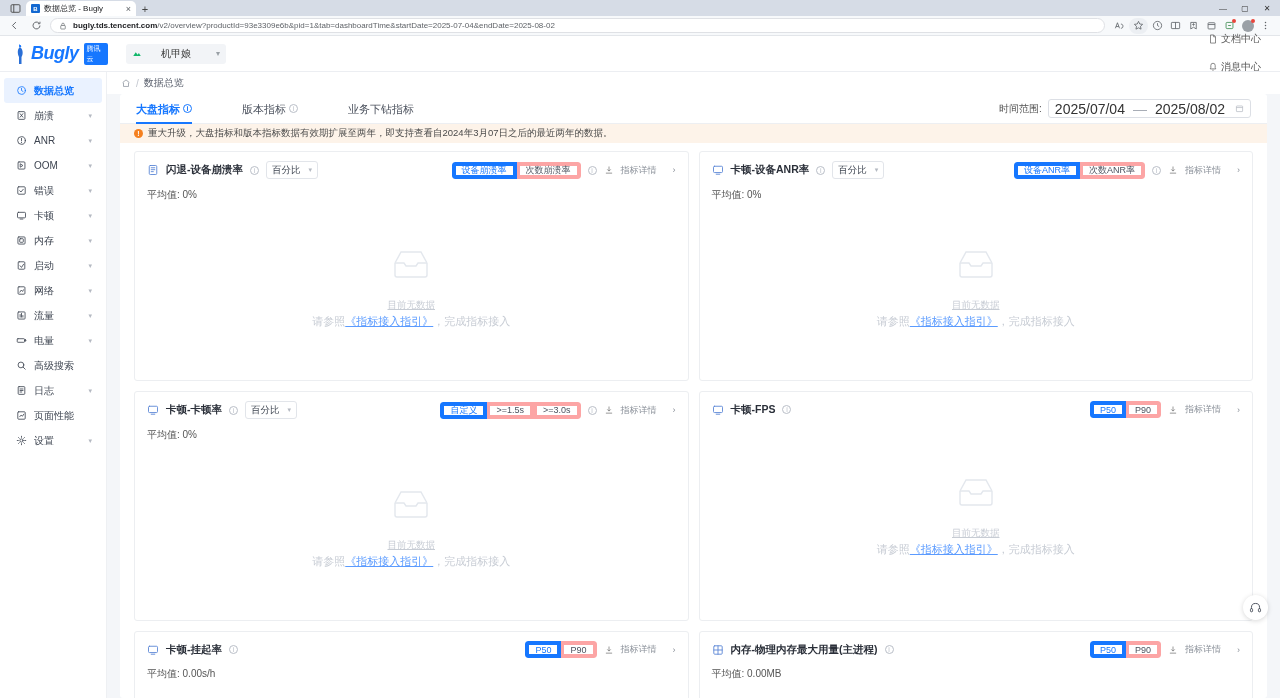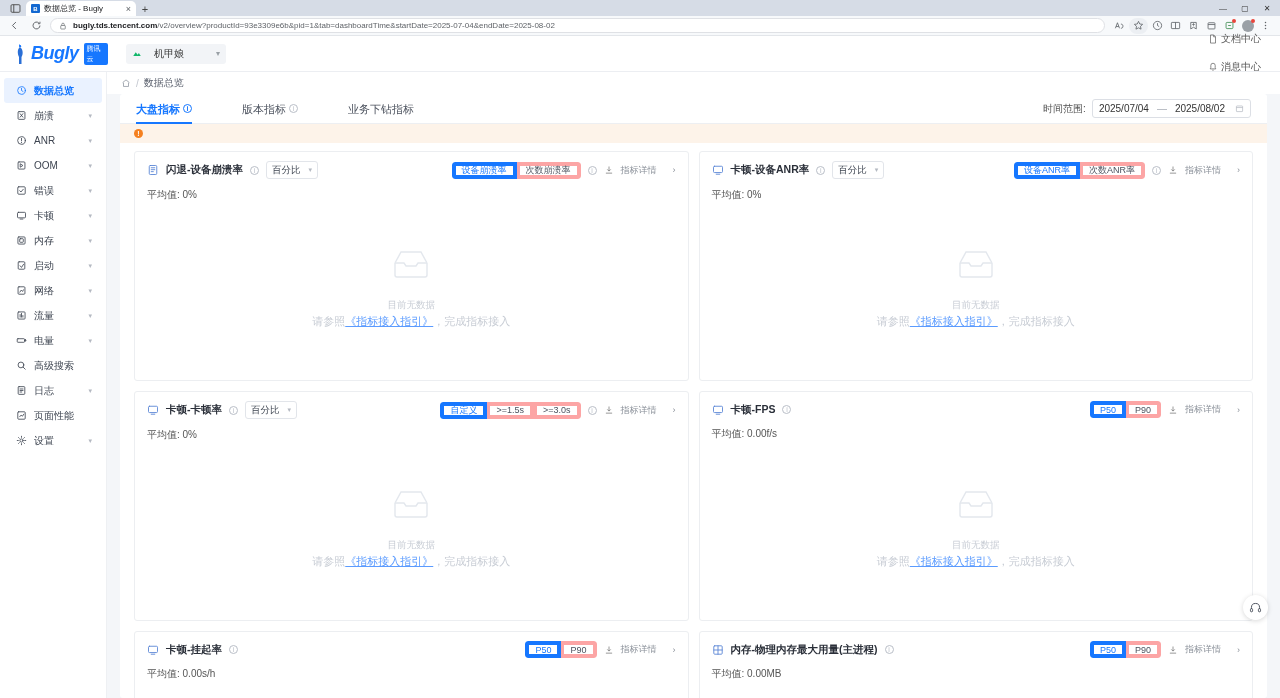--- a/index.html
+++ b/index.html
@@ -139,21 +139,21 @@
     background: #1677ff; color: #fff; font-size: 7px;
     padding: 1px 3px; border-radius: 2px; margin-left: 1px;
     font-style: normal; font-weight: normal;
   }
   .product-select {
     margin-left: 18px;
     width: 100px; height: 20px;
     background: #f2f4f7;
     border-radius: 3px;
     display: flex; align-items: center;
-    padding: 0 6px; gap: 12px;
+    padding: 0 6px; gap: 19px;
     font-size: 10px; color: #333; text-align: right;
   }
   .prod-ico { width: 10px; height: 10px; color: #12b76a; }
   .prod-caret { margin-left: auto; color: #9aa0a6; font-size: 8px; }
   .header-right { margin-left: auto; display: flex; align-items: center; gap: 14px; flex-direction: column; }
   .hdr-link {
     display: flex; align-items: center; gap: 3px;
     font-size: 10px; color: #555;
   }
   .hdr-link svg { width: 10px; height: 10px; }
@@ -257,21 +257,21 @@
     font-size: 10px; color: #555;
   }
   .date-box {
     display: flex; align-items: center;
     border: 1px solid #dcdfe5;
     border-radius: 3px;
     height: 19px;
     padding: 0 6px;
     gap: 8px;
     background: #fff;
-    font-size: 10px;
+    font-size: 14px;
     color: #333;
   }
   .date-box .dash { color: #a8adb6; }
   .date-box .cal { color: #b0b5bd; margin-left: 2px; }
   .date-box .cal svg { width: 9px; height: 9px; display:block; }
 
   .notice {
     background: #fdf3e9;
     height: 19px;
     display: flex; align-items: center; gap: 5px;
@@ -349,21 +349,21 @@
   .card-avg { font-size: 10px; color: #555; margin-top: 9px; }
   .card-empty {
     flex: 1;
     display: flex; flex-direction: column;
     align-items: center; justify-content: center;
     gap: 2px;
     padding-bottom: 6px;
   }
   .empty-box { width: 44px; height: 34px; color: #e3e7ed; }
   .empty-box svg { width: 44px; height: 34px; display: block; }
-  .empty-t1 { font-size: 9.5px; color: #c7ccd4; margin-top: 16px; }
+  .empty-t1 { font-size: 9.5px; color: #c7ccd4; margin-top: 16px; text-decoration: underline; }
   .empty-t2 { font-size: 11px; color: #c7ccd4; }
   .empty-t2 a { color: #5b9bff; }
 
   .float-help {
     position: absolute;
     right: 12px; bottom: 78px;
     width: 25px; height: 25px;
     border-radius: 13px;
     background: #fff;
     box-shadow: 0 1px 5px rgba(0,0,0,0.16);
@@ -715,20 +715,21 @@
                     <rect x="2.5" y="3.5" width="11" height="10" rx="1"></rect>
                     <line x1="2.5" y1="6.3" x2="13.5" y2="6.3"></line>
                   </svg>
               </span>
             </div>
           </div>
         </div>
 
         <div class="notice">
           <span class="notice-ico">!</span>
+          <span>重大升级，大盘指标和版本指标数据有效期扩展至两年，即支持查看自2024年3月07日之后的最近两年的数据。</span>
         </div>
 
         <div class="cards-scroll">
           <div class="cards-grid" id="cards-grid">
               <div class="card">
                 <div class="card-head">
                   <span class="card-ico">
                     <svg viewBox="0 0 16 16" fill="none" stroke="currentColor" stroke-width="1.2" stroke-linecap="round">
                       <rect x="3" y="2" width="10" height="12" rx="1.4"></rect>
                       <path d="M5.6 5h4.8M5.6 7.6h4.8M5.6 10.2h2.8"></path>
@@ -886,21 +887,20 @@
                         <path d="M5.2 7l2.8 2.8L10.8 7"></path>
                         <path d="M3 13h10"></path>
                       </svg>
                     </span>
                     <span class="detail-link">
                       <span>指标详情</span>
                       <span>›</span>
                     </span>
                   </div>
                 </div>
-                <div class="card-avg"><span>平均值: </span><span>0.00f/s</span></div>
                 <div class="card-empty">
                   <span class="empty-box">
                     <svg viewBox="0 0 44 34" fill="none" stroke="currentColor" stroke-width="1.4">
                       <path d="M6 16 L12 5 H32 L38 16"></path>
                       <path d="M6 16v12a2 2 0 0 0 2 2h28a2 2 0 0 0 2-2V16"></path>
                       <path d="M6 16h9l2 3h10l2-3h9"></path>
                     </svg>
                   </span>
                   <span class="empty-t1">目前无数据</span>
                   <span class="empty-t2"><span>请参照</span><a href="#">《指标接入指引》</a><span>，完成指标接入</span></span>

